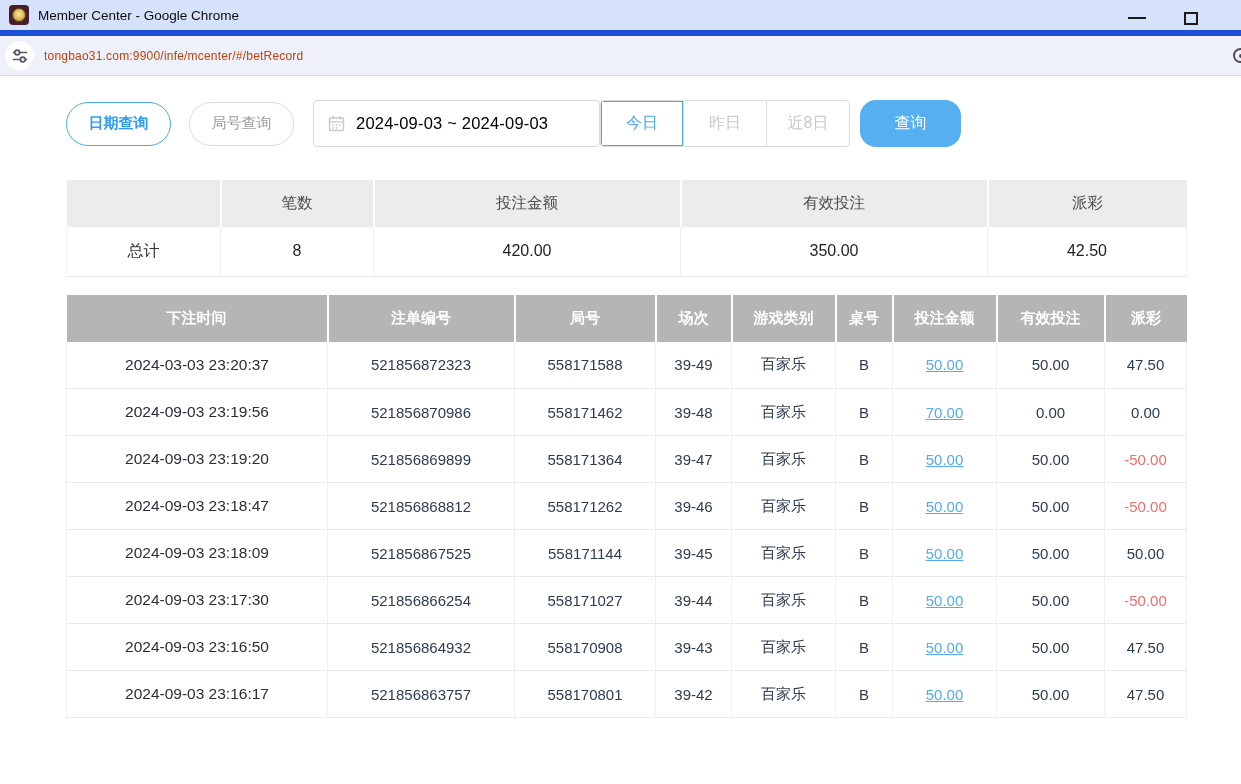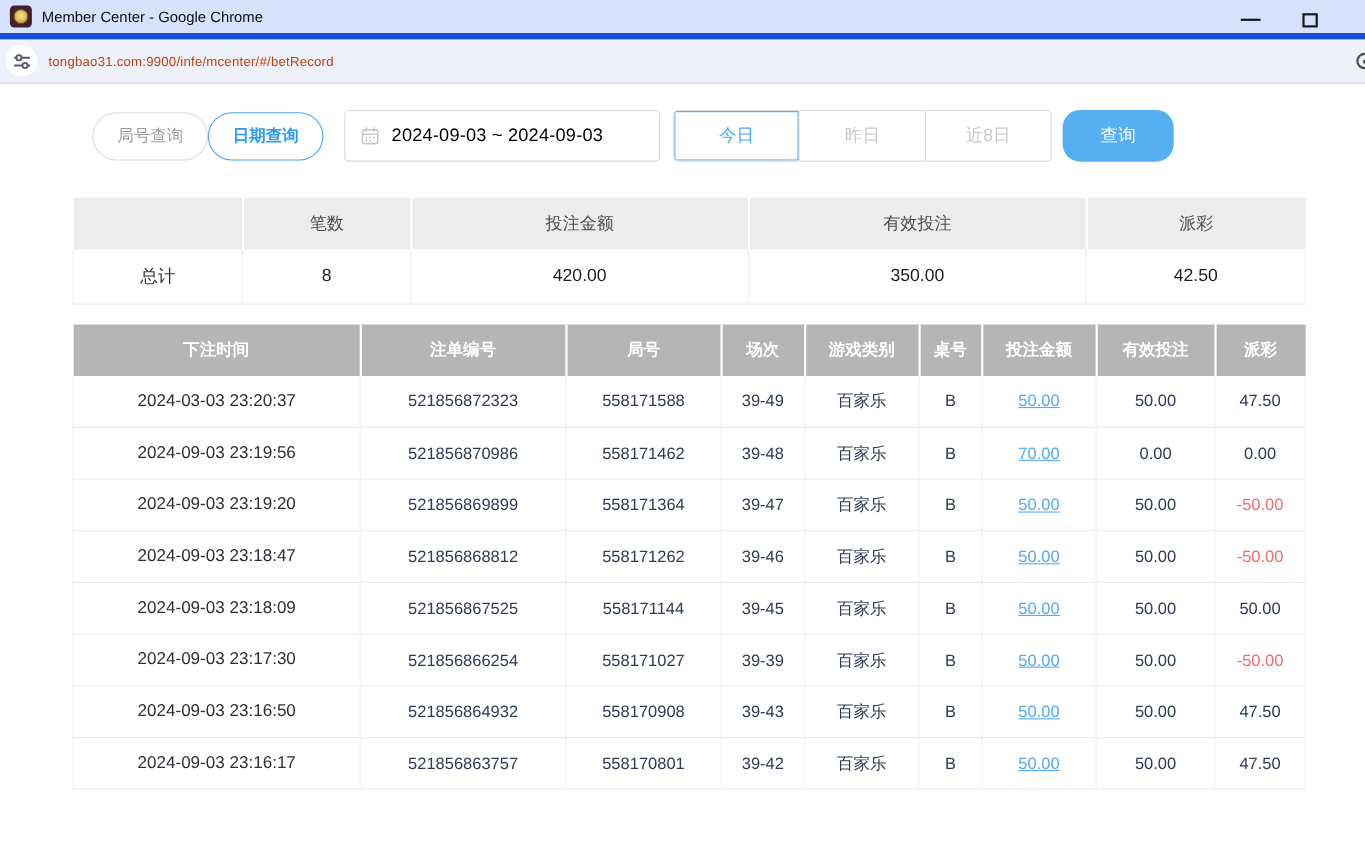--- a/index.html
+++ b/index.html
@@ -62,21 +62,21 @@
   .pill.inactive { border:1px solid #dcdcdc; color:#9b9b9b; margin-left:18px; }
 
   .datebox {
     margin-left:19px; width:287px; height:47px; border:1px solid #d9d9d9; border-radius:4px;
     display:flex; align-items:center; padding:0 14px; background:#fff; cursor:pointer;
   }
   .datebox .cal { flex:0 0 auto; margin-right:11px; display:flex; }
   .datebox .val { font-size:16.5px; color:#000000; letter-spacing:.2px; }
 
   .seg-group {
-    margin-left:12px; width:344px; height:47px; border:1px solid #dcdcdc; border-radius:4px;
+    width:250px; height:47px; border:1px solid #dcdcdc; border-radius:4px;
     display:flex; overflow:hidden; background:#fff;
   }
   .seg {
     flex:1; display:flex; align-items:center; justify-content:center;
     font-size:16px; color:#c9c9c9; cursor:pointer;
   }
   .seg + .seg { border-left:1px solid #dcdcdc; }
   .seg.active { outline:1px solid #4aa7f2; outline-offset:-1px; color:#4aa7f2; }
 
   .search-btn {
@@ -139,22 +139,22 @@
     </svg>
   </div>
   <div class="url-text">tongbao31.com:9900/infe/mcenter/#/betRecord</div>
   <div class="edge-icon"></div>
 </div>
 
 <div class="content">
 
 
   <div class="filterbar">
+    <div class="pill active">日期查询</div>
     <div class="pill inactive">局号查询</div>
-    <div class="pill active">日期查询</div>
 
     <div class="datebox">
       <span class="cal">
         <svg width="17" height="17" viewBox="0 0 17 17">
           <rect x="1.5" y="3" width="14" height="12.5" rx="1.5" fill="none" stroke="#c9c9c9" stroke-width="1.5"></rect>
           <line x1="5" y1="1" x2="5" y2="4.5" stroke="#c9c9c9" stroke-width="1.5"></line>
           <line x1="12" y1="1" x2="12" y2="4.5" stroke="#c9c9c9" stroke-width="1.5"></line>
           <line x1="1.5" y1="7" x2="15.5" y2="7" stroke="#c9c9c9" stroke-width="1.3"></line>
           <circle cx="5" cy="10" r="0.9" fill="#c9c9c9"></circle>
             <circle cx="8.5" cy="10" r="0.9" fill="#c9c9c9"></circle>
@@ -286,21 +286,21 @@
     <td>B</td>
     <td><a href="#">50.00</a></td>
     <td>50.00</td>
     <td>50.00</td>
   </tr>
 
   <tr>
     <td>2024-09-03 23:17:30</td>
     <td>521856866254</td>
     <td>558171027</td>
-    <td>39-39</td>
+    <td>39-44</td>
     <td>百家乐</td>
     <td>B</td>
     <td><a href="#">50.00</a></td>
     <td>50.00</td>
     <td class="neg">-50.00</td>
   </tr>
 
   <tr>
     <td>2024-09-03 23:16:50</td>
     <td>521856864932</td>

